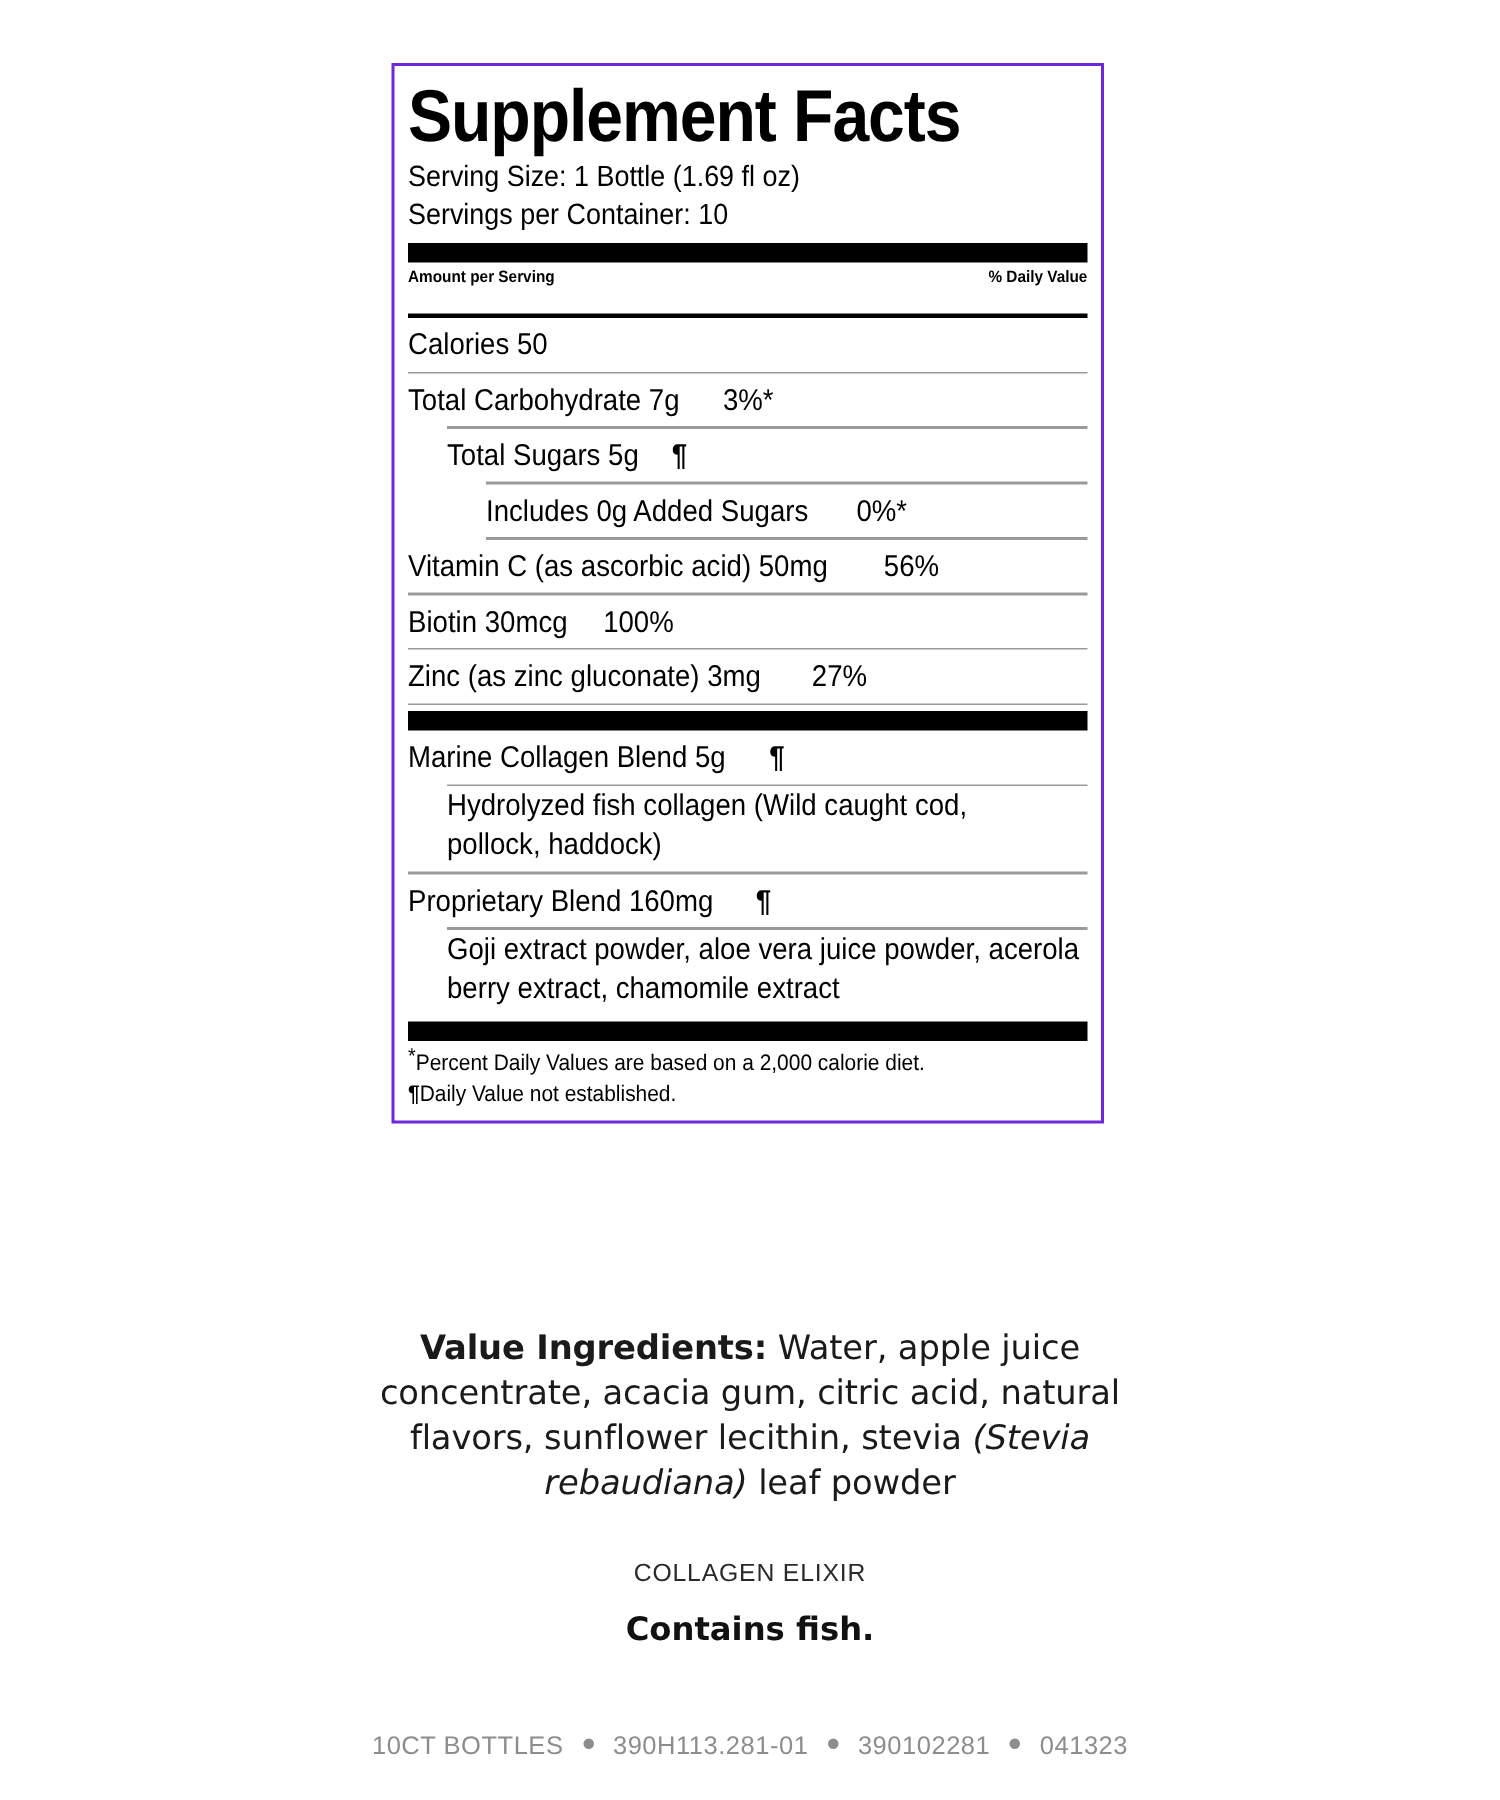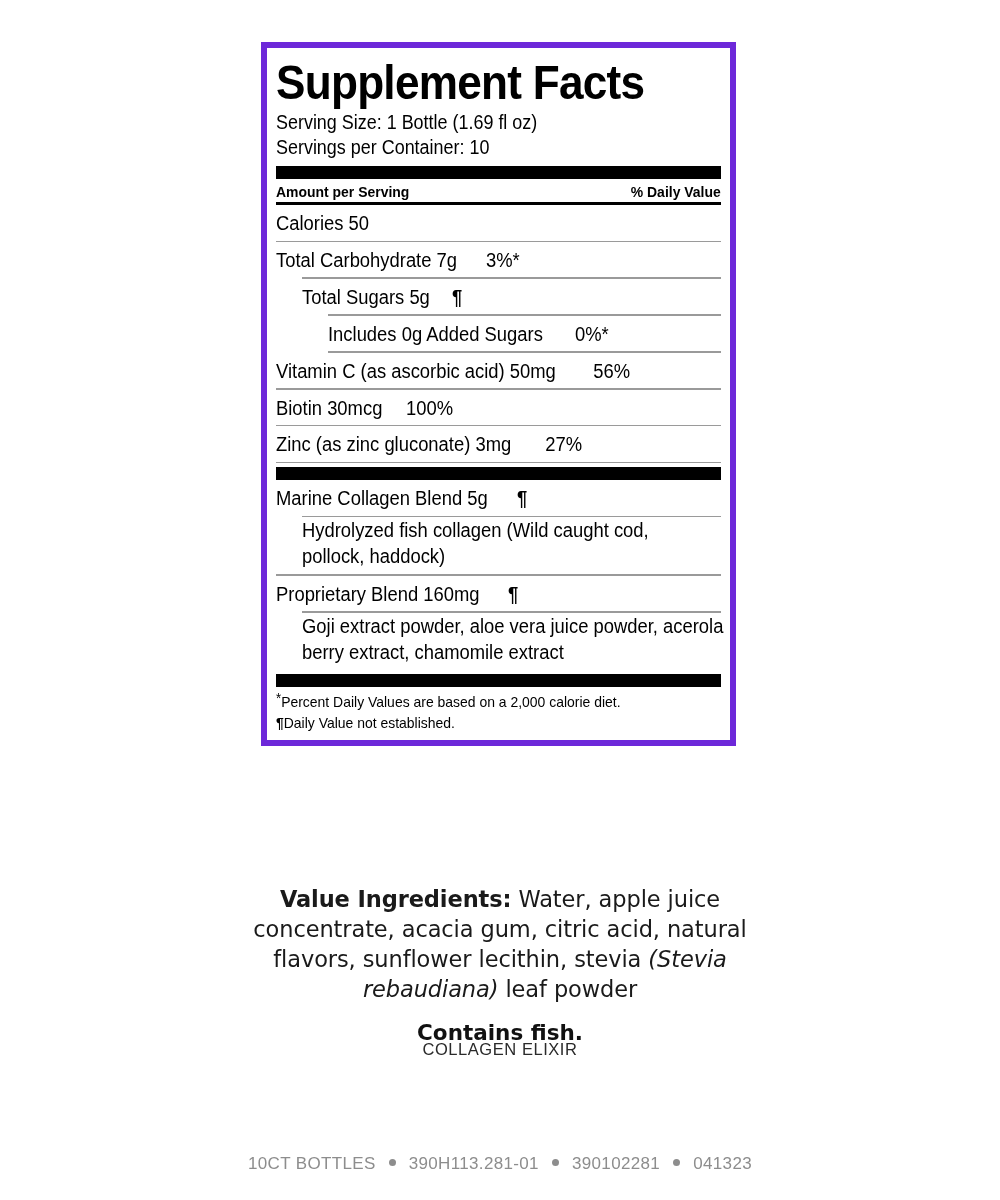--- a/index.html
+++ b/index.html
@@ -17,21 +17,21 @@
     position: relative;
     overflow: hidden;
   }
 
   
   .sf-panel {
     position: absolute;
     left: 261px;
     top: 42px;
     width: 475px;
-    border: 6px solid #6d28d9;
+    border: 2px solid #6d28d9;
     background: #ffffff;
     box-sizing: border-box;
     padding: 0;
   }
   .sf-inner {
     padding: 10px 9px 7px 9px;
   }
 
   
   .cond {
@@ -72,23 +72,23 @@
   }
   .rule-thin {
     height: 1.5px;
     background: #9a9a9a;
   }
 
   .hdr-row {
     display: flex;
     justify-content: space-between;
     align-items: baseline;
-    font-size: 15px;
+    font-size: 11px;
     font-weight: bold;
-    padding: 4px 0 2px 0;
+    padding: 4px 0 18px 0;
   }
   .hdr-row > span {
     transform: scaleX(0.93);
     transform-origin: left center;
     white-space: nowrap;
   }
   .hdr-row > span.right {
     transform-origin: right center;
   }
 
@@ -165,21 +165,21 @@
     color: #1a1a1a;
     font-family: "DejaVu Sans", sans-serif;
     letter-spacing: -0.1px;
   }
   .other-ing b { font-weight: bold; }
   .other-ing i { font-style: italic; }
 
   .contains {
     position: absolute;
     left: 240px;
-    top: 1020px;
+    top: 1074px;
     width: 520px;
     text-align: center;
     font-size: 21.5px;
     font-weight: bold;
     color: #111111;
     font-family: "DejaVu Sans", sans-serif;
   }
 
   .prod-name {
     position: absolute;

